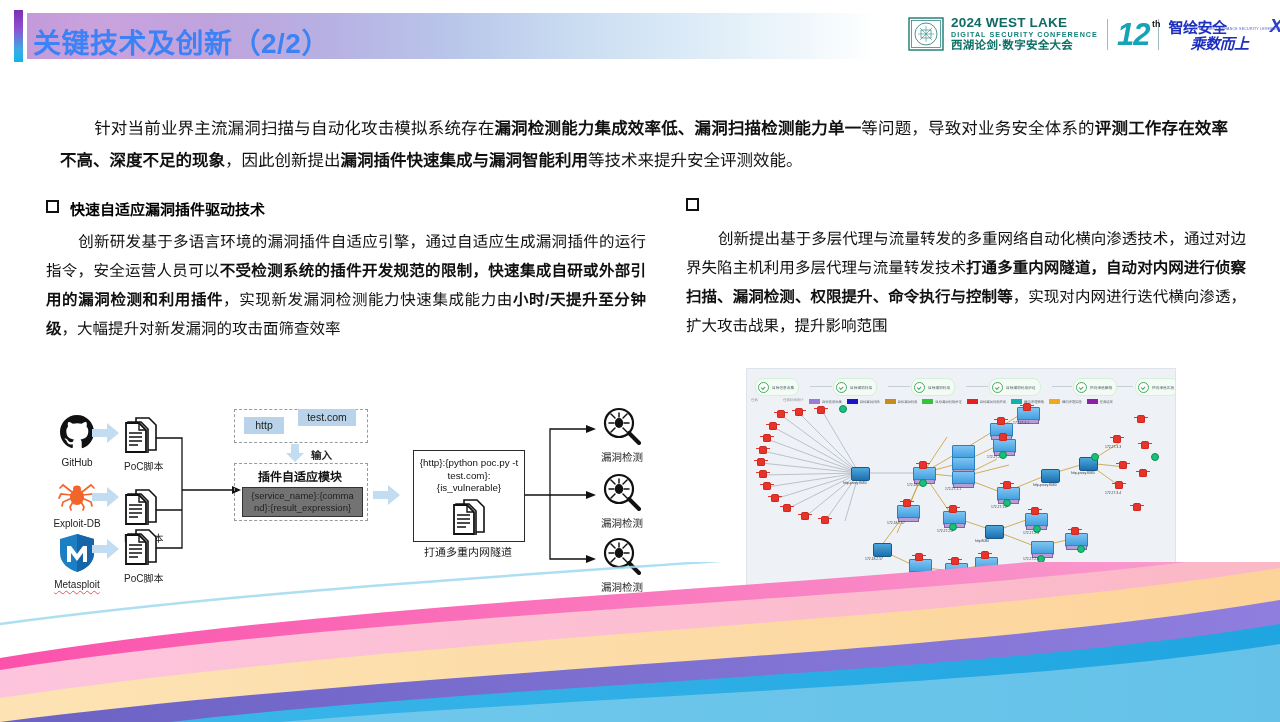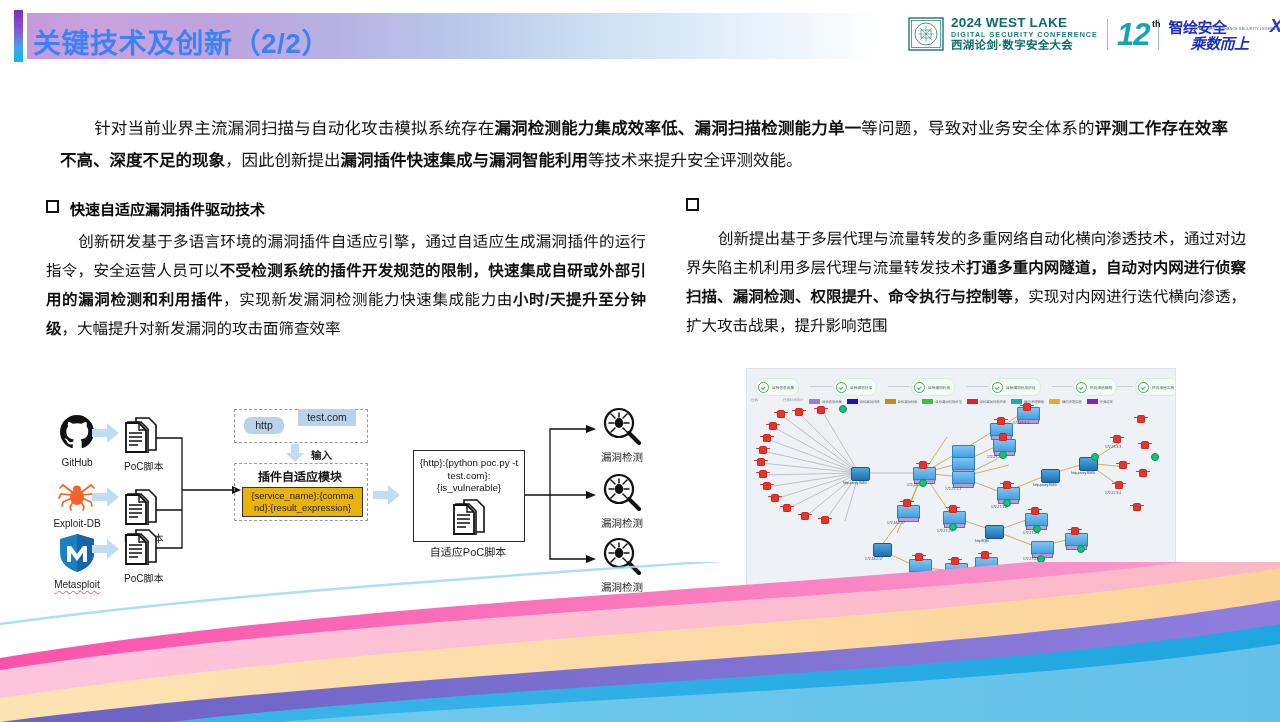--- a/index.html
+++ b/index.html
@@ -74,21 +74,21 @@
   .poc{position:absolute;width:52px;text-align:left;}
   .poc .plbl{font-size:10px;color:#222;margin-top:1px;white-space:nowrap;}
   .dashbox{position:absolute;border:1px dashed #9a9a9a;}
   .chip{
     position:absolute;background:#b9d4ea;color:#222;font-size:10.5px;
     text-align:center;line-height:17px;height:17px;
   }
   .inlbl{position:absolute;font-size:10.5px;font-weight:bold;color:#222;}
   .modtitle{position:absolute;font-size:12px;font-weight:bold;color:#111;text-align:center;width:130px;}
   .tmplbox{
-    position:absolute;border:1.4px solid #333;background:#eab308;
+    position:absolute;border:1.4px solid #333;background:#737373;
     font-size:9.5px;line-height:12px;color:#222;text-align:center;padding:2px 2px;
   }
   .bigbox{
     position:absolute;border:1.6px solid #2a2a2a;background:#fff;
   }
   .bigbox .code{font-size:9.8px;line-height:12.5px;color:#111;text-align:center;padding:6px 4px 0;}
   .bigcap{position:absolute;font-size:11px;color:#222;text-align:center;width:140px;}
   .mag{position:absolute;width:52px;text-align:center;}
   .mag .mlbl{font-size:10.5px;color:#222;margin-top:0px;white-space:nowrap;}
 
@@ -294,21 +294,21 @@
       <path d="M12 1 h13 l7 7 v25 h-20 z" fill="#fff" stroke="#111" stroke-width="1.6"></path>
       <path d="M4 5 h13 l7 7 v25 h-20 z" fill="#fff" stroke="#111" stroke-width="1.6"></path>
       <path d="M2 6 h13 l7 7 v22 h-20 z" fill="#fff" stroke="#111" stroke-width="1.8"></path>
       <path d="M15 6 v7 h7" fill="none" stroke="#111" stroke-width="1.4"></path>
       <path d="M5 16 h13 M5 20 h13 M5 24 h13 M5 28 h9" stroke="#111" stroke-width="1.3"></path>
     </svg>
     <div class="plbl"><span>PoC脚本</span></div>
   </div>
 
   <div class="dashbox" style="left:204px;top:4px;width:132px;height:32px;"></div>
-  <div class="chip" style="left:214px;top:12px;width:40px;border-radius:7px;">http</div>
+  <div class="chip" style="left:214px;top:12px;width:40px;">http</div>
   <div class="chip" style="left:268px;top:4px;width:58px;">test.com</div>
 
   <svg style="position:absolute;left:255px;top:39px;" width="20" height="18">
     <path d="M6 0 h8 v9 h5 L10 18 L1 9 h5 z" fill="#c2dcf1"></path>
   </svg>
   <div class="inlbl" style="left:281px;top:42px;">输入</div>
 
   <div class="dashbox" style="left:204px;top:58px;width:132px;height:56px;"></div>
   <div class="modtitle" style="left:205px;top:62px;">插件自适应模块</div>
   <div class="tmplbox" style="left:212px;top:82px;width:115px;">
@@ -327,21 +327,21 @@
     </div>
     <svg width="34" height="36" viewBox="0 0 34 36" style="display:block;margin:4px auto 0;">
       <path d="M12 1 h13 l7 7 v25 h-20 z" fill="#fff" stroke="#111" stroke-width="1.6"></path>
       <path d="M4 5 h13 l7 7 v25 h-20 z" fill="#fff" stroke="#111" stroke-width="1.6"></path>
       <path d="M2 6 h13 l7 7 v22 h-20 z" fill="#fff" stroke="#111" stroke-width="1.8"></path>
       <path d="M15 6 v7 h7" fill="none" stroke="#111" stroke-width="1.4"></path>
       <path d="M5 16 h13 M5 20 h13 M5 24 h13 M5 28 h9" stroke="#111" stroke-width="1.3"></path>
     </svg>
   </div>
   <div class="bigcap" style="left:368px;top:138px;">
-    <span>自适应PoC脚本</span>
+    <span>打通多重内网隧道</span>
   </div>
 
   <div class="mag" style="left:566px;top:2px;">
     <svg width="40" height="38" viewBox="0 0 40 38">
       <circle cx="17" cy="16" r="14" fill="#fff" stroke="#111" stroke-width="2.2"></circle>
       <ellipse cx="17" cy="16" rx="4.2" ry="5" fill="#111"></ellipse>
       <g stroke="#111" stroke-width="1.5" stroke-linecap="round">
         <path d="M13 11 L9 7"></path>
           <path d="M21 11 L25 7"></path>
         <path d="M12 16 H7"></path>

